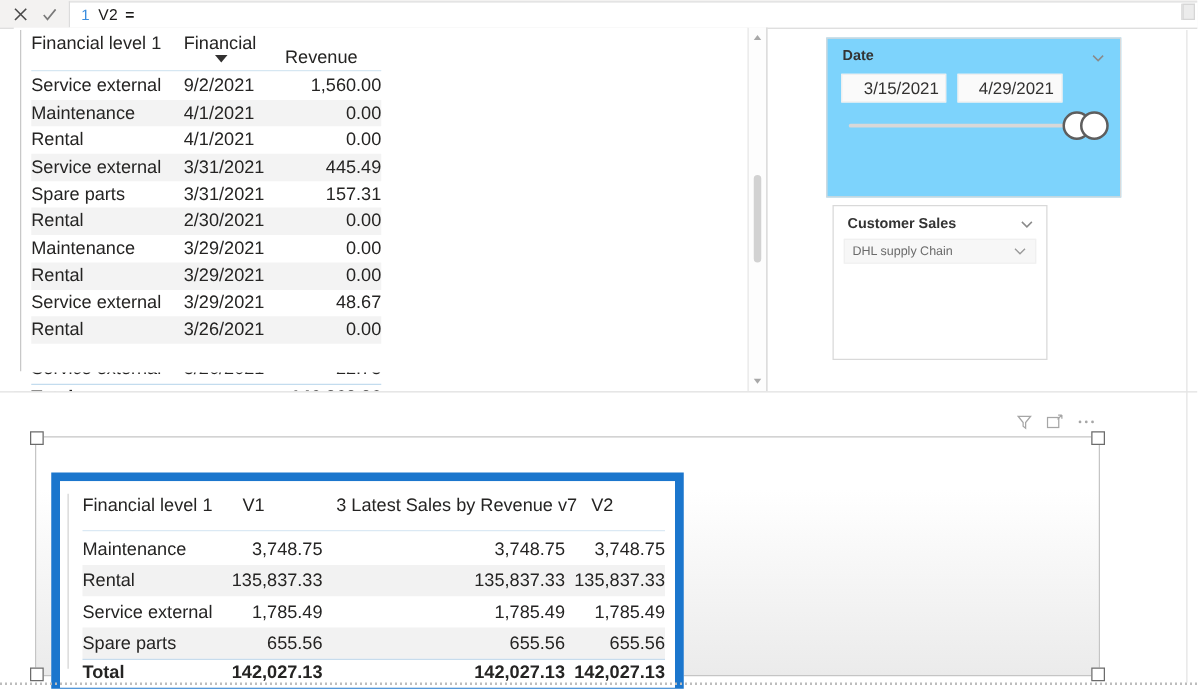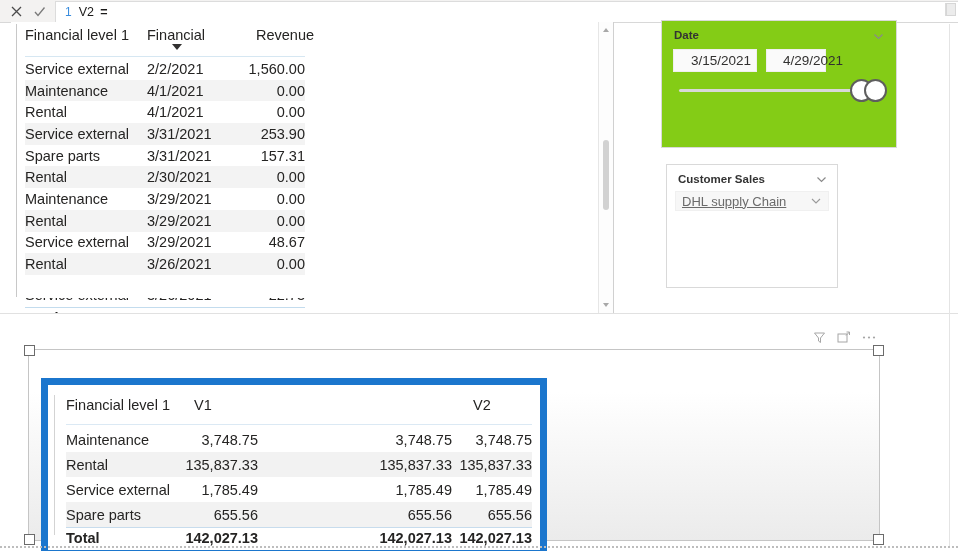--- a/index.html
+++ b/index.html
@@ -103,21 +103,21 @@
     width: 280px; height: 30px;
   }
   .uh-cell {
     position: absolute;
     font-size: 14.5px;
     color: #252423;
     white-space: nowrap;
   }
   #uh-fin  { left: 0px;   top: 3px; }
   #uh-comp { left: 122px; top: 3px; }
-  #uh-rev  { left: 203px; top: 3px; margin-left: 28px; }
+  #uh-rev  { left: 203px; top: 14px; }
   #uh-sort {
     position: absolute;
     left: 147px; top: 20px;
     width: 0; height: 0;
     border-left: 5px solid transparent;
     border-right: 5px solid transparent;
     border-top: 6px solid #323130;
   }
   #upper-head-rule {
     position: absolute;
@@ -207,23 +207,23 @@
     left: 4px; top: 118px;
     width: 6px; height: 70px;
     background: #d2d2d2;
     border-radius: 3px;
     cursor: pointer;
   }
 
   
   #date-slicer {
     position: absolute;
-    left: 661px; top: 20px;
+    left: 661px; top: 30px;
     width: 234px; height: 126px;
-    background: #84cc16;
+    background: #7dd3fc;
     border: 1px solid #d9d9d9;
   }
   #date-slicer-title {
     position: absolute;
     left: 12px; top: 8px;
     font-size: 11.5px;
     font-weight: bold;
     color: #333333;
   }
   .chev-btn {
@@ -241,21 +241,21 @@
     border: 1px solid #efefef;
     display: flex;
     align-items: center;
     padding: 0 8px;
     font-size: 13.5px;
     color: #323130;
     box-sizing: border-box;
     cursor: text;
   }
   #date-from { left: 11px; width: 84px; padding-left: 17px; }
-  #date-to   { left: 104px; width: 60px; padding-left: 16px; }
+  #date-to   { left: 104px; width: 84px; padding-left: 16px; }
   #date-track {
     position: absolute;
     left: 17px; top: 68px;
     width: 200px; height: 3px;
     background: #d8d8d8;
     border-radius: 2px;
   }
   .date-handle {
     position: absolute;
     top: 58px;
@@ -291,25 +291,24 @@
     width: 154px; height: 20px;
     background: #f7f7f7;
     border: 1px solid #f0f0f0;
     box-sizing: border-box;
     display: flex;
     align-items: center;
     padding: 0 6px;
     cursor: pointer;
   }
   #customer-dropdown-value {
-    font-size: 13px;
+    font-size: 10px;
     color: #6b6b6b;
     flex: 1;
     white-space: nowrap;
-    text-decoration: underline;
   }
   .chev svg { display: block; }
 
   
   #canvas-area {
     position: absolute;
     left: 0; top: 313px;
     width: 958px; height: 238px;
     background: #ffffff;
   }
@@ -499,37 +498,37 @@
       <span class="uh-cell" id="uh-fin">Financial level 1</span>
       <span class="uh-cell" id="uh-comp">Financial</span>
       <span class="uh-cell" id="uh-rev">Revenue</span>
       <span id="uh-sort"></span>
     </div>
     <div id="upper-head-rule"></div>
 
     <div id="upper-rows">
         <div class="urow">
           <span class="c-cat">Service external</span>
-          <span class="c-date">2/2/2021</span>
+          <span class="c-date">9/2/2021</span>
           <span class="c-rev">1,560.00</span>
         </div>
         <div class="urow alt">
           <span class="c-cat">Maintenance</span>
           <span class="c-date">4/1/2021</span>
           <span class="c-rev">0.00</span>
         </div>
         <div class="urow">
           <span class="c-cat">Rental</span>
           <span class="c-date">4/1/2021</span>
           <span class="c-rev">0.00</span>
         </div>
         <div class="urow alt">
           <span class="c-cat">Service external</span>
           <span class="c-date">3/31/2021</span>
-          <span class="c-rev">253.90</span>
+          <span class="c-rev">445.49</span>
         </div>
         <div class="urow">
           <span class="c-cat">Spare parts</span>
           <span class="c-date">3/31/2021</span>
           <span class="c-rev">157.31</span>
         </div>
         <div class="urow alt">
           <span class="c-cat">Rental</span>
           <span class="c-date">2/30/2021</span>
           <span class="c-rev">0.00</span>
@@ -646,20 +645,21 @@
     <span class="handle bl"></span>
     <span class="handle br"></span>
     <span class="handle bc"></span>
 
     <div id="highlight-box">
       <div id="lower-table">
         <div id="lt-left-rule"></div>
         <div id="lt-head">
           <span class="lth" id="lth-fin">Financial level 1</span>
           <span class="lth" id="lth-v1">V1</span>
+          <span class="lth" id="lth-mid">3 Latest Sales by Revenue v7</span>
           <span class="lth" id="lth-v2">V2</span>
         </div>
         <div id="lt-head-rule"></div>
         <div id="lt-rows">
             <div class="ltrow">
               <span class="lc-cat">Maintenance</span>
               <span class="lc-v1">3,748.75</span>
               <span class="lc-mid">3,748.75</span>
               <span class="lc-v2">3,748.75</span>
             </div>

